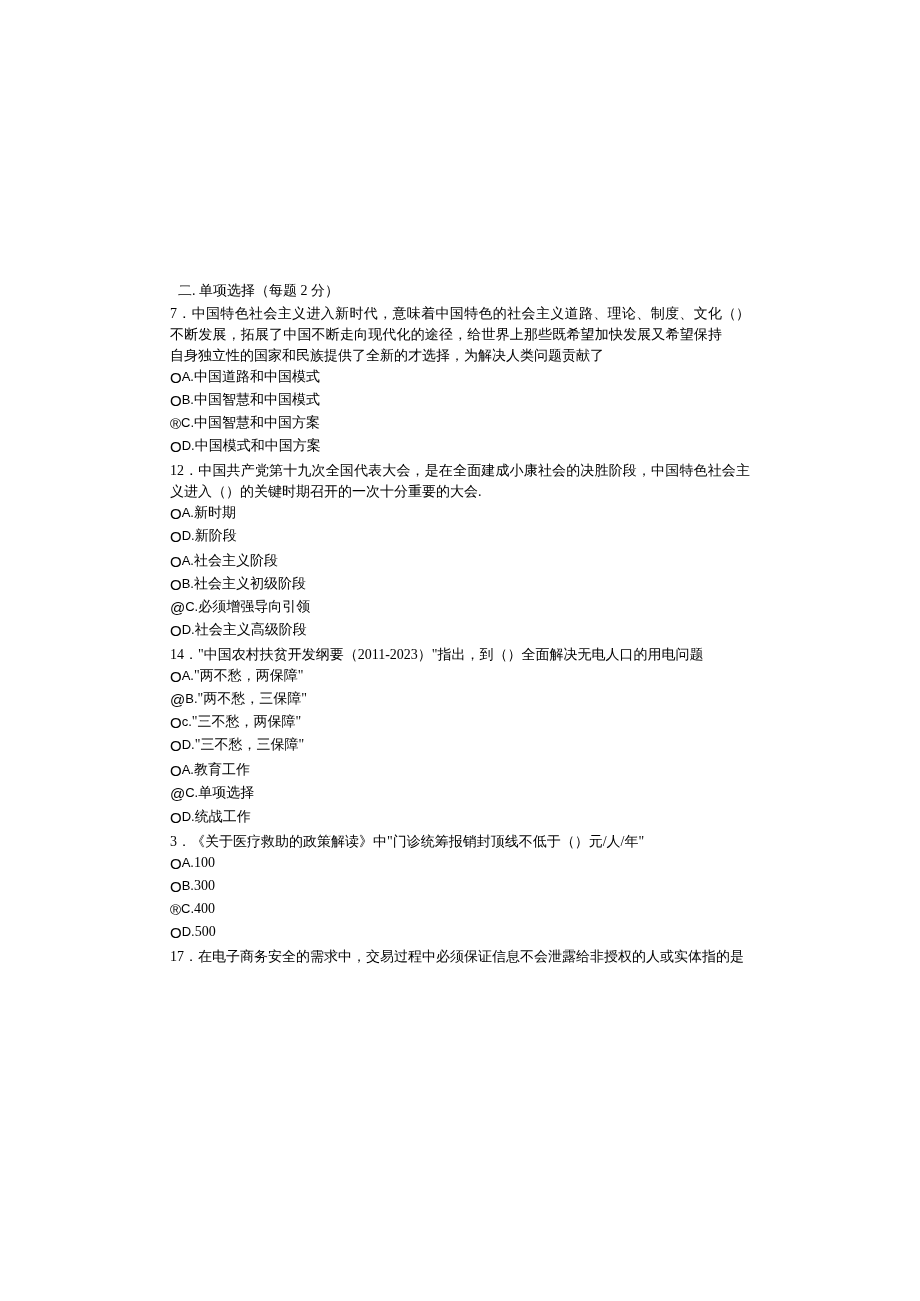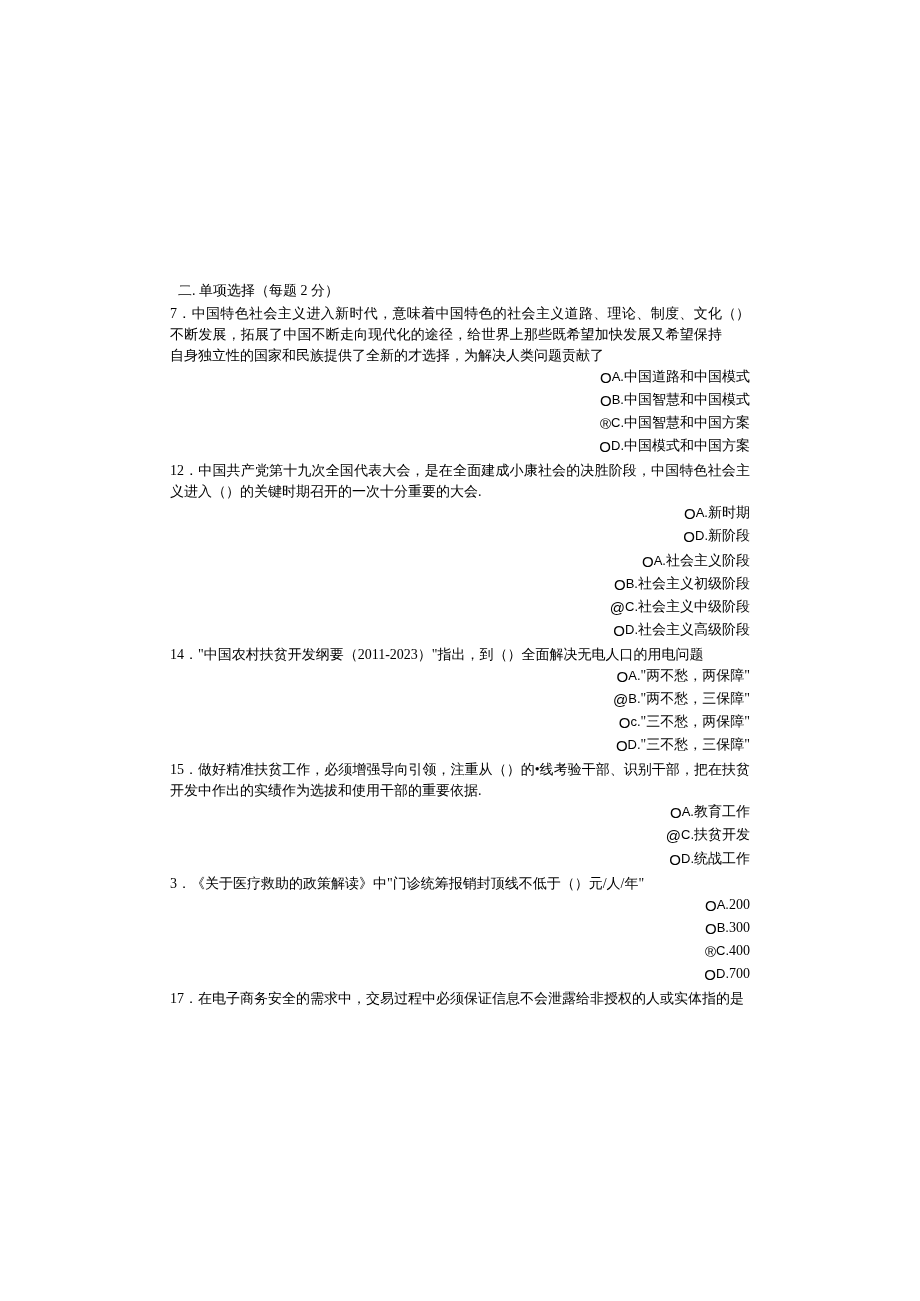--- a/index.html
+++ b/index.html
@@ -20,21 +20,20 @@
     margin-left: 8px;
   }
   .question {
     margin-top: 2px;
   }
   .q-line {
     text-align: justify;
   }
   .option {
     display: block;
-    text-align: right;
   }
   .marker {
     font-family: Arial, sans-serif;
     font-size: 15px;
     vertical-align: middle;
     margin-right: 0px;
   }
   .opt-label {
     font-family: Arial, sans-serif;
     font-size: 13px;
@@ -66,44 +65,43 @@
 
   <div class="question">
     <div class="q-line"><span>12</span><span>．中国共产党第十九次全国代表大会，是在全面建成小康社会的决胜阶段，中国特色社会主义进入（）的关键时期召开的一次十分重要的大会.</span></div>
     <div class="option"><span class="marker">O</span><span class="opt-label">A.</span><span>新时期</span></div>
     <div class="option"><span class="marker">O</span><span class="opt-label">D.</span><span>新阶段</span></div>
   </div>
 
   <div class="question">
     <div class="option"><span class="marker">O</span><span class="opt-label">A.</span><span>社会主义阶段</span></div>
     <div class="option"><span class="marker">O</span><span class="opt-label">B.</span><span>社会主义初级阶段</span></div>
-    <div class="option"><span class="marker">@</span><span class="opt-label">C.</span><span>社会主义中级阶段</span></div>
+    <div class="option"><span class="marker">@</span><span class="opt-label">C.</span><span>必须增强导向引领</span></div>
     <div class="option"><span class="marker">O</span><span class="opt-label">D.</span><span>社会主义高级阶段</span></div>
   </div>
 
   <div class="question">
     <div class="q-line"><span>14</span><span>．"中国农村扶贫开发纲要（2011-2023）"指出，到（）全面解决无电人口的用电问题</span></div>
     <div class="option"><span class="marker">O</span><span class="opt-label">A.</span><span>"两不愁，两保障"</span></div>
     <div class="option"><span class="marker">@</span><span class="opt-label">B.</span><span>"两不愁，三保障"</span></div>
     <div class="option"><span class="marker">O</span><span class="opt-label">c.</span><span>"三不愁，两保障"</span></div>
     <div class="option"><span class="marker">O</span><span class="opt-label">D.</span><span>"三不愁，三保障"</span></div>
   </div>
 
   <div class="question">
-    <div class="q-line"><span>15</span><span>．做好精准扶贫工作，必须增强导向引领，注重从（）的•线考验干部、识别干部，把在扶贫开发中作出的实绩作为选拔和使用干部的重要依据.</span></div>
     <div class="option"><span class="marker">O</span><span class="opt-label">A.</span><span>教育工作</span></div>
-    <div class="option"><span class="marker">@</span><span class="opt-label">C.</span><span>扶贫开发</span></div>
+    <div class="option"><span class="marker">@</span><span class="opt-label">C.</span><span>单项选择</span></div>
     <div class="option"><span class="marker">O</span><span class="opt-label">D.</span><span>统战工作</span></div>
   </div>
 
   <div class="question">
     <div class="q-line"><span>3</span><span>．《关于医疗救助的政策解读》中"门诊统筹报销封顶线不低于（）元/人/年"</span></div>
-    <div class="option"><span class="marker">O</span><span class="opt-label">A.</span><span>200</span></div>
+    <div class="option"><span class="marker">O</span><span class="opt-label">A.</span><span>100</span></div>
     <div class="option"><span class="marker">O</span><span class="opt-label">B.</span><span>300</span></div>
     <div class="option"><span class="marker">®</span><span class="opt-label">C.</span><span>400</span></div>
-    <div class="option"><span class="marker">O</span><span class="opt-label">D.</span><span>700</span></div>
+    <div class="option"><span class="marker">O</span><span class="opt-label">D.</span><span>500</span></div>
   </div>
 
   <div class="question">
     <div class="q-line"><span>17</span><span>．在电子商务安全的需求中，交易过程中必须保证信息不会泄露给非授权的人或实体指的是</span></div>
   </div>
 
 </div>
 
 </body></html>

